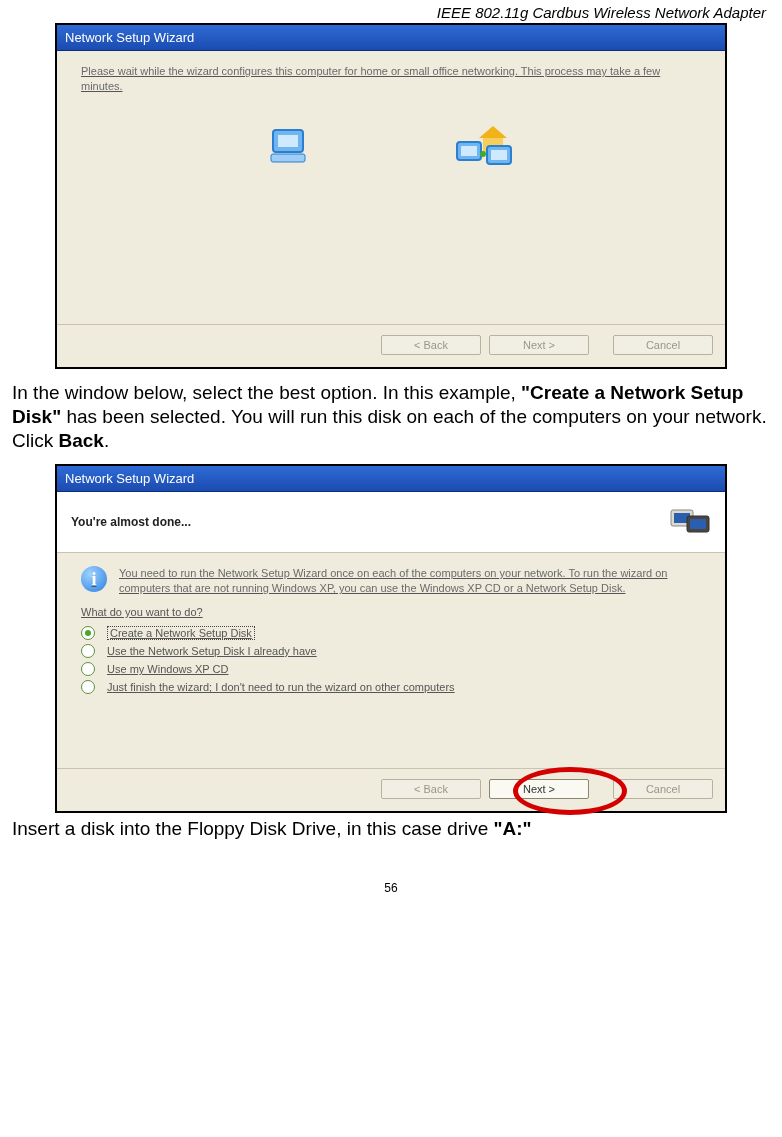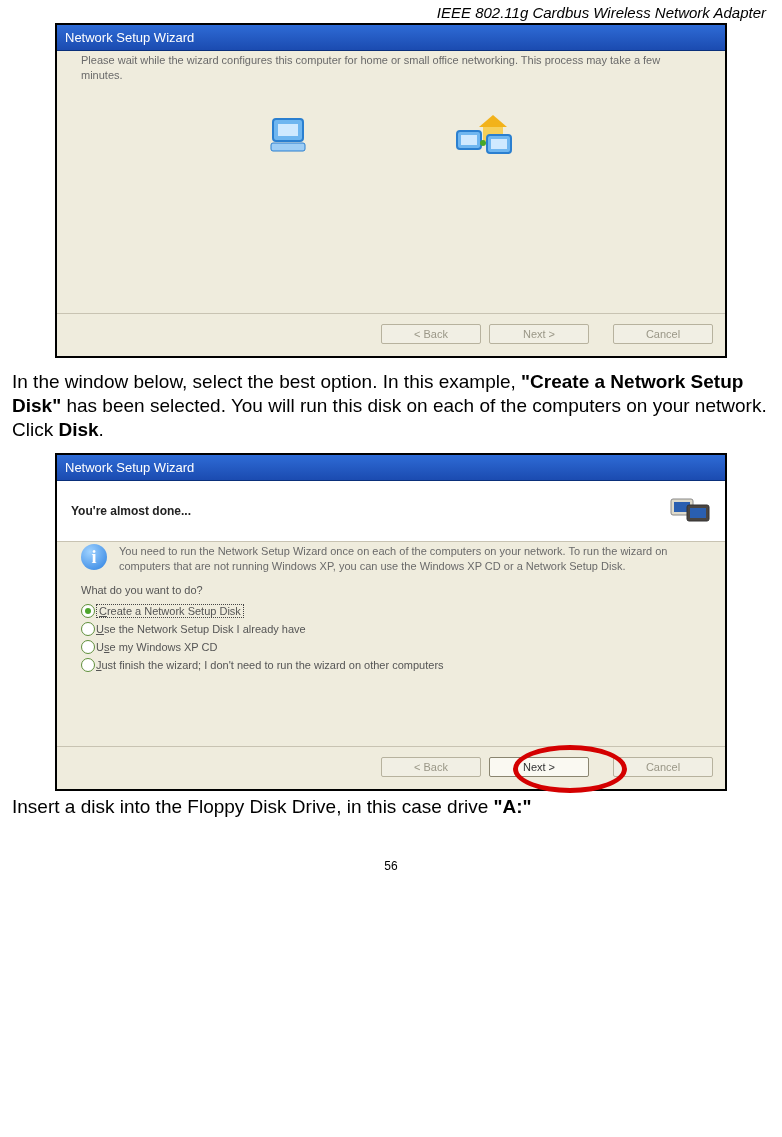--- a/index.html
+++ b/index.html
@@ -54,24 +54,25 @@
     align-items: center;
     border-bottom: 1px solid #c8c3b2;
   }
   .subheader .title {
     font-weight: bold;
     font-size: 12px;
     color: #222;
   }
   .sub-icon svg { display: block; }
   .content {
-    padding: 2px 24px 10px 24px;
+    padding: 13px 24px 10px 24px;
     font-size: 11px;
     color: #555;
     min-height: 160px;
+    text-decoration: underline;
   }
   .wiz1 .content {
     min-height: 250px;
   }
   .content .desc {
     margin-bottom: 14px;
     line-height: 1.35;
     color: #6a6a6a;
   }
   .icon-row {
@@ -97,21 +98,21 @@
     display: flex; align-items: center; justify-content: center;
     flex-shrink: 0;
   }
   .question {
     margin: 6px 0 8px 0;
     color: #555;
   }
   .radio-row {
     display: flex;
     align-items: center;
-    gap: 1px;
+    gap: 12px;
     margin: 4px 0;
     color: #555;
   }
   .radio {
     width: 12px; height: 12px;
     border: 1px solid #5f8f3b;
     border-radius: 50%;
     display: inline-flex;
     align-items: center; justify-content: center;
     background: #fff;
@@ -200,21 +201,21 @@
     </div>
     <div class="separator"></div>
     <div class="button-row">
       <div class="btn">&lt; Back</div>
       <div class="btn">Next &gt;</div>
       <div class="btn gap">Cancel</div>
     </div>
   </div>
 
   <p class="body-text">
-    <span>In the window below, select the best option. In this example, </span><b>"Create a Network Setup Disk"</b><span> has been selected. You will run this disk on each of the computers on your network. Click </span><b>Disk</b><span>.</span>
+    <span>In the window below, select the best option. In this example, </span><b>"Create a Network Setup Disk"</b><span> has been selected. You will run this disk on each of the computers on your network. Click </span><b>Back</b><span>.</span>
   </p>
 
   <div class="wizard wiz2">
     <div class="titlebar">Network Setup Wizard</div>
     <div class="subheader">
       <div class="title">You're almost done...</div>
       <div class="sub-icon">
         <svg width="42" height="36">
           <rect x="2" y="6" width="22" height="16" rx="2" fill="#dedacb" stroke="#888"></rect>
           <rect x="5" y="9" width="16" height="10" fill="#2a5fb0"></rect>

